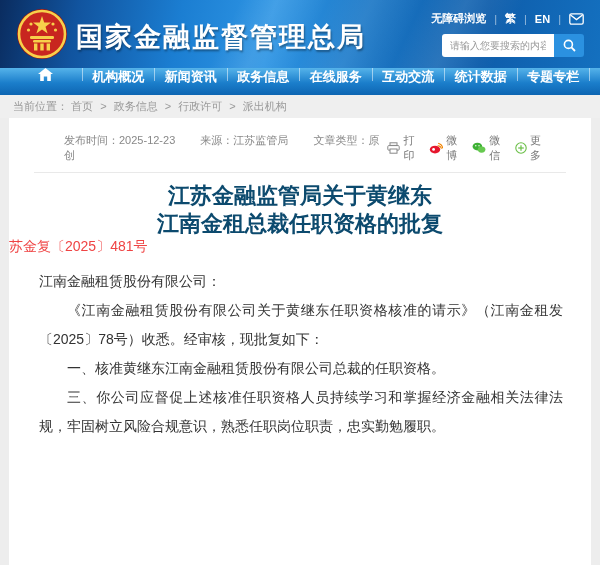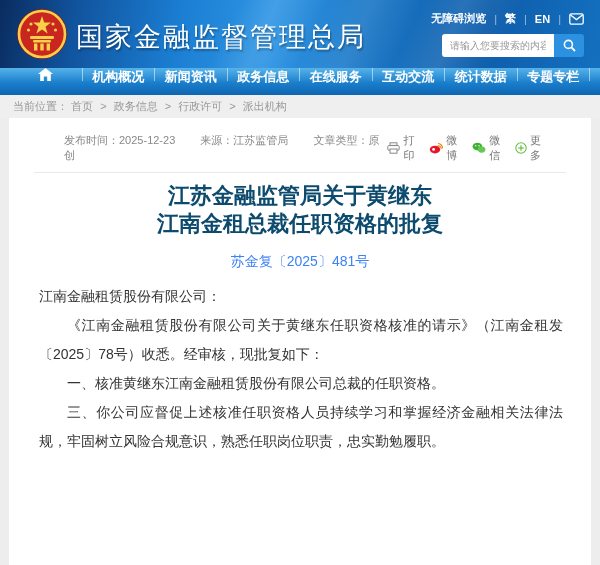--- a/index.html
+++ b/index.html
@@ -15,21 +15,21 @@
     overflow:hidden;
   }
   .header::before {
     content:""; position:absolute; inset:0;
     background:linear-gradient(115deg,transparent 38%,rgba(255,255,255,.10) 44%,transparent 52%,rgba(255,255,255,.08) 59%,transparent 67%,rgba(255,255,255,.10) 74%,transparent 83%);
     pointer-events:none;
   }
   .emblem { position:absolute; left:16px; top:8px; width:52px; height:52px; }
   .site-title {
     position:absolute; left:76px; top:19px;
-    font-size:27px; font-weight:normal; color:#fff; letter-spacing:2px;
+    font-size:27px; font-weight:bold; color:#fff; letter-spacing:2px;
     text-shadow:1px 2px 2px rgba(0,0,0,.35); white-space:nowrap;
   }
   .top-links {
     position:absolute; right:16px; top:11px;
     display:flex; align-items:center; gap:8px;
     color:#fff; font-size:11px; font-weight:bold;
   }
   .top-links .sep { color:rgba(255,255,255,.55); font-weight:normal; }
   .top-links a { color:#fff; text-decoration:none; cursor:pointer; }
   .search-bar { position:absolute; right:16px; top:34px; display:flex; height:23px; }
@@ -68,21 +68,21 @@
     padding:15px 42px 9px 55px; font-size:11px; color:#888;
   }
   .meta-left span.item { margin-right:22px; }
   .actions { display:flex; align-items:flex-start; gap:7px; color:#777; }
   .action { display:flex; align-items:center; gap:3px; cursor:pointer; }
   .meta-divider { border-top:1px solid #e9e9e9; margin:0 25px; }
   .article-title {
     text-align:center; font-weight:bold; font-size:22px; color:#0c4a6e;
     line-height:28px; margin-top:9px;
   }
-  .doc-number { text-align:center; font-size:14px; color:#3b82f6; margin-top:15px; }
+  .doc-number { text-align:left; font-size:14px; color:#ef4444; }
   .article-body {
     padding:11px 28px 0 30px; font-size:14px; color:#333;
     line-height:29px; text-align:justify;
   }
   .article-body p.indent { text-indent:2em; }
   .icon { display:inline-flex; align-items:center; }
 </style>
 </head>
 <body>
 

